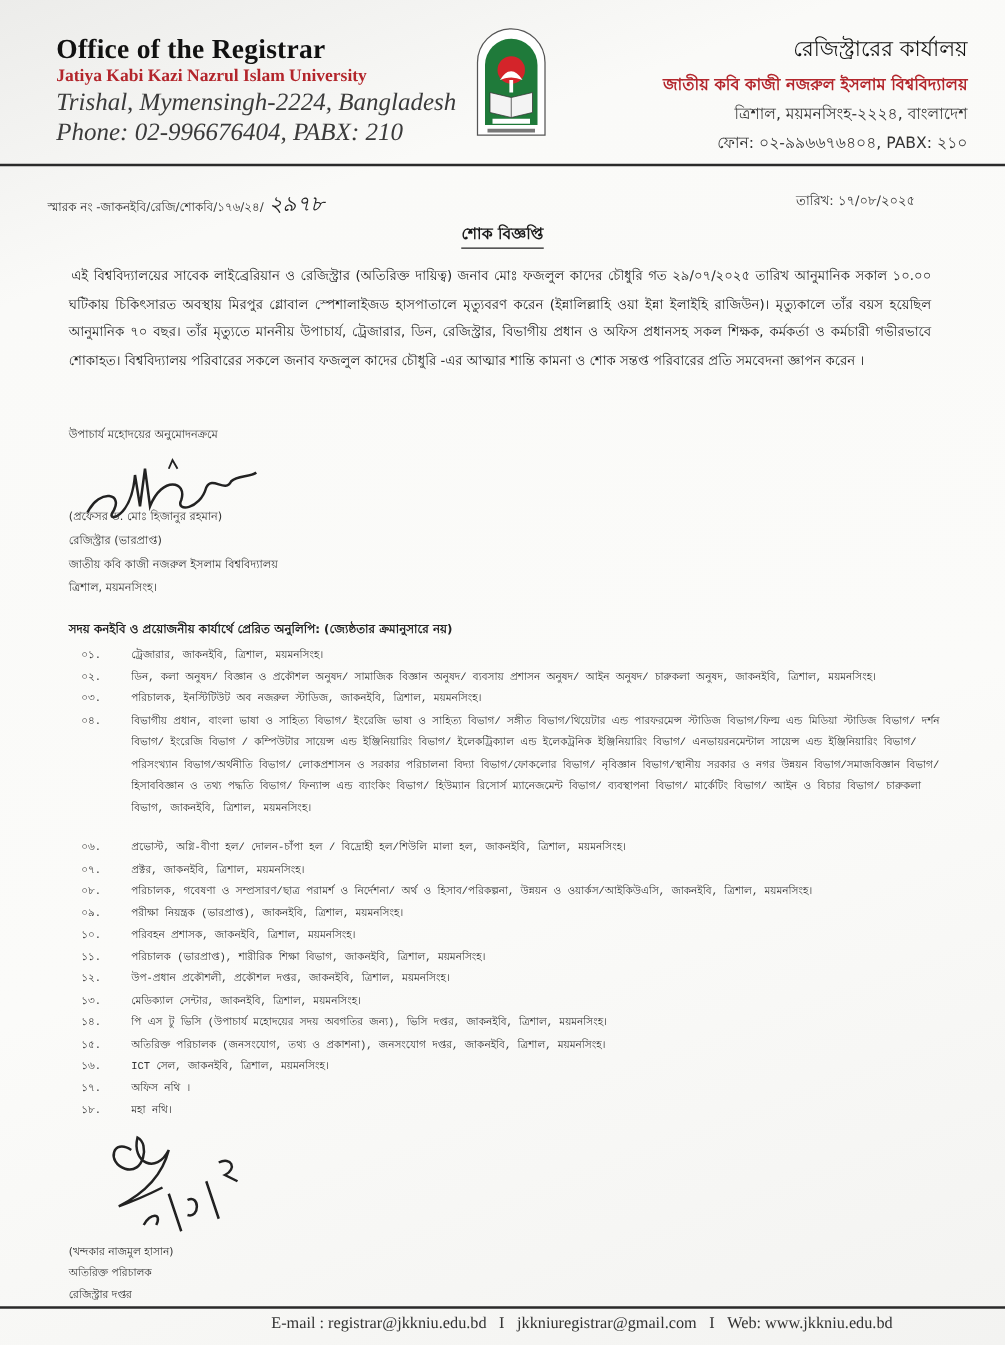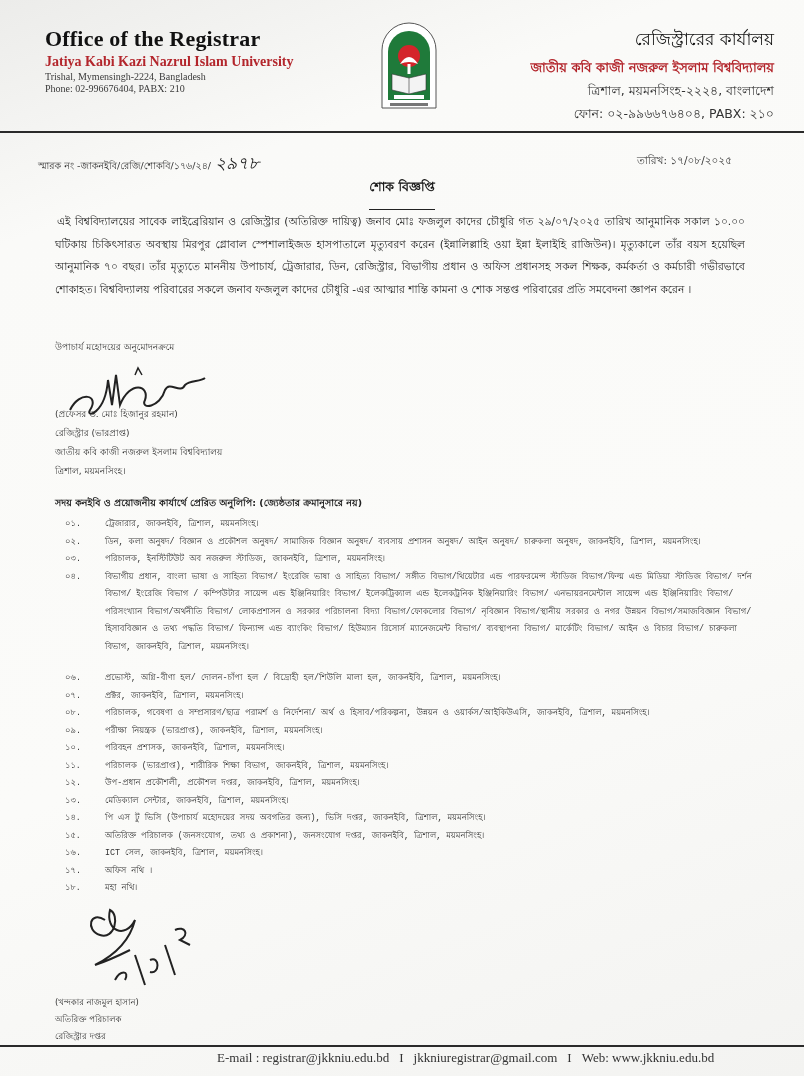--- a/index.html
+++ b/index.html
@@ -6,32 +6,32 @@
   body {
     width:804px; height:1076px; position:relative; overflow:hidden;
     background:#f7f7f4;
     font-family:"DejaVu Serif", serif;
     color:#1a1a1a;
   }
   .page { position:absolute; inset:0; background:linear-gradient(160deg,#ececea 0%,#fafaf8 18%,#fbfbf9 60%,#f3f3f1 100%); }
   .hdr-left { position:absolute; left:45px; top:26px; }
   .hdr-left .t1 { font-family:"Liberation Serif", serif; font-weight:bold; font-size:22px; color:#111; letter-spacing:0.2px; }
   .hdr-left .t2 { font-family:"Liberation Serif", serif; font-weight:bold; font-size:14px; color:#b3262c; margin-top:2px; }
-  .hdr-left .t3, .hdr-left .t4 { font-family:"Liberation Serif", serif; font-size:10px; color:#3a3a3a; margin-top:1px; }
+  .hdr-left .t3, .hdr-left .t4 { font-family:"Liberation Serif", serif; font-size:20px; color:#3a3a3a; margin-top:1px;font-style:italic; }
   .logo { position:absolute; left:378px; top:20px; width:62px; height:92px; }
   .hdr-right { position:absolute; right:30px; top:26px; text-align:right; }
   .hdr-right .b1 { font-family:"DejaVu Sans", sans-serif; font-size:17px; color:#111; }
   .hdr-right .b2 { font-family:"DejaVu Sans", sans-serif; font-weight:bold; font-size:13px; color:#b3262c; margin-top:4px; }
   .hdr-right .b3, .hdr-right .b4 { font-family:"DejaVu Sans", sans-serif; font-size:12.5px; color:#333; margin-top:3px; }
   .rule-top { position:absolute; left:0; right:0; top:131px; height:2px; background:#2a2a2a; }
   .memo { position:absolute; left:38px; top:150px; font-family:"DejaVu Sans", sans-serif; font-size:9.5px; color:#333; }
   .memo .num { font-family:"DejaVu Serif", serif; font-size:17px; font-style:italic; color:#222; margin-left:4px; }
   .date { position:absolute; right:72px; top:153px; font-family:"DejaVu Sans", sans-serif; font-size:10.5px; color:#333; }
   .title { position:absolute; left:0; right:0; top:178px; text-align:center; font-family:"DejaVu Sans", sans-serif; font-weight:bold; font-size:12.5px; }
-  .title span { border-bottom:1px solid #222; padding-bottom:15px;text-align:center; }
+  .title span { border-bottom:1px solid #222; padding-bottom:4px;text-align:center; }
   .body-text { position:absolute; left:55px; top:210px; width:690px; font-family:"DejaVu Sans", sans-serif; font-size:10.6px; line-height:22.5px; text-align:justify; color:#222; text-indent:2px; }
   .approval { position:absolute; left:55px; top:340px; font-family:"DejaVu Sans", sans-serif; font-size:9px; color:#333; }
   .sig1 { position:absolute; left:60px; top:360px; width:150px; height:60px; }
   .signer1 { position:absolute; left:55px; top:405px; font-family:"DejaVu Sans", sans-serif; font-size:9px; line-height:19px; color:#333; }
   .cc-head { position:absolute; left:55px; top:496px; font-family:"DejaVu Sans", sans-serif; font-weight:bold; font-size:9.5px; color:#222; }
   .cc-list { position:absolute; left:65px; top:516px; width:690px; font-family:Liberation Mono, monospace; font-size:8.4px; color:#333; }
   .cc-item { display:flex; line-height:17.5px; }
   .cc-item .n { width:40px; flex:none; }
   .cc-item .t { flex:1; }
   .sig2 { position:absolute; left:75px; top:900px; width:120px; height:90px; }

